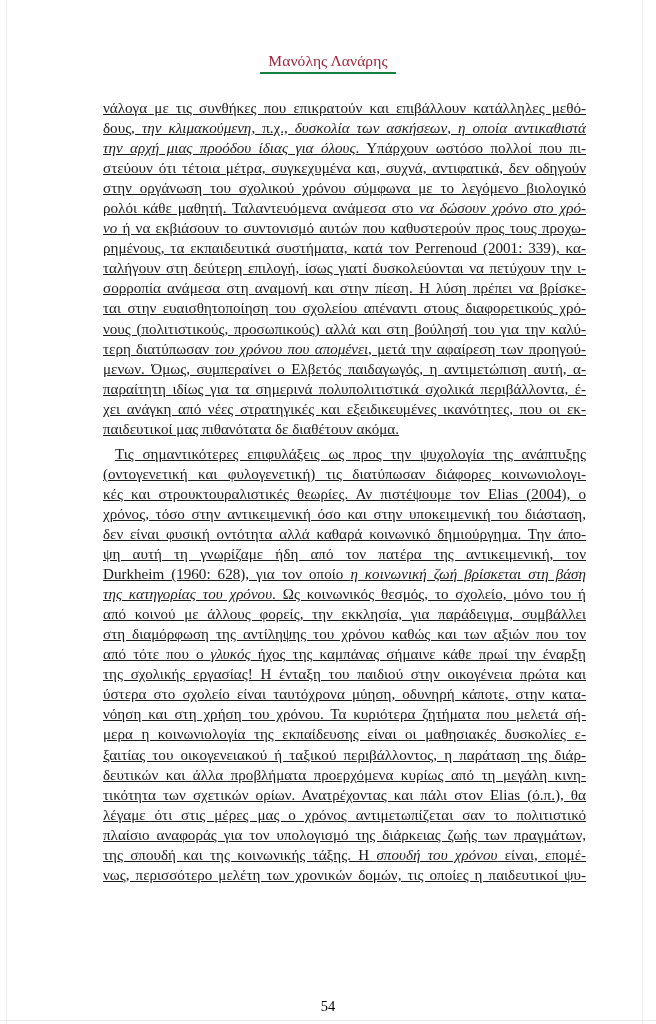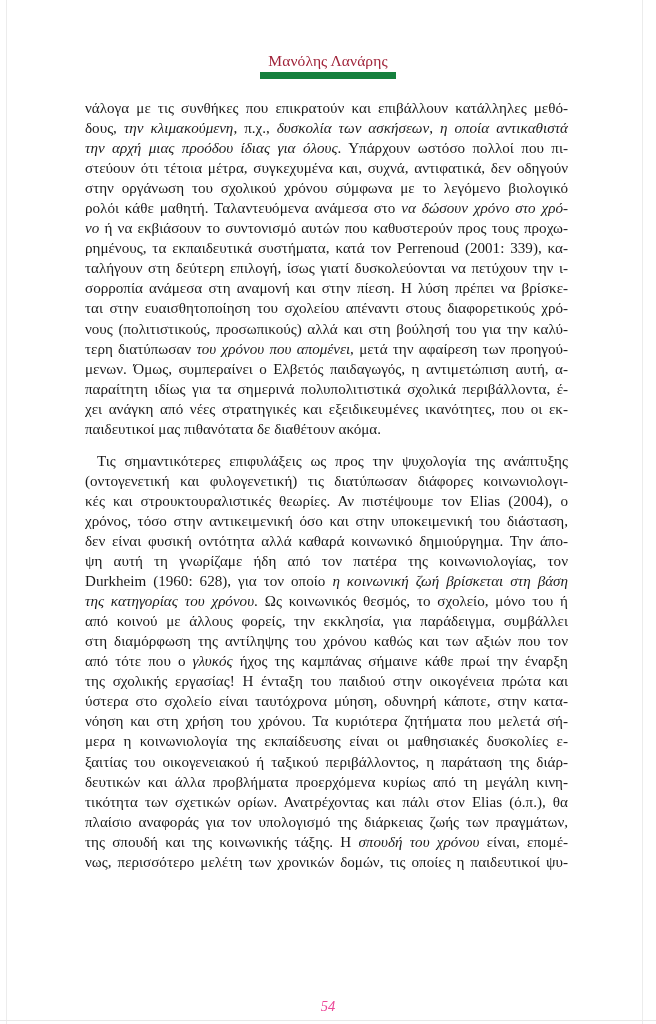--- a/index.html
+++ b/index.html
@@ -31,28 +31,29 @@
       top: 52px;
       left: 0;
       width: 656px;
       text-align: center;
     }
     .running-header span {
       display: inline-block;
       font-size: 15.5px;
       color: #a0243a;
       padding: 0 8px 2px 8px;
-      border-bottom: 7px solid #15803d;
+      border-bottom: 2px solid #15803d;
       letter-spacing: 0.1px;
     }
     .body-text {
       position: absolute;
       top: 98px;
-      left: 85px;
+      left: 103px;
       width: 483px;
+      text-decoration: underline;
     }
     .para {
       margin: 0;
       font-size: 15.1px;
       line-height: 20.05px;
       text-align: justify;
       text-align-last: left;
     }
     .line {
       display: block;
@@ -60,34 +61,33 @@
       text-align-last: justify;
       white-space: nowrap;
     }
     .line.last {
       text-align-last: left;
     }
     .para.indent .line.first {
       text-indent: 12px;
     }
     .para + .para {
-      margin-top: 12px;
+      margin-top: 5px;
     }
     em {
       font-style: italic;
     }
     .page-number {
       position: absolute;
       top: 998px;
       left: 0;
       width: 656px;
       text-align: center;
       font-size: 14.5px;
-      color: #ec4899;
-      font-style: italic;
+      color: #000000;
     }
     .bottom-edge {
       position: absolute;
       left: 0;
       top: 1020px;
       width: 656px;
       height: 1px;
       background: #e8e8e8;
     }
   </style>
@@ -120,33 +120,34 @@
       <span class="line"><span>παραίτητη ιδίως για τα σημερινά πολυπολιτιστικά σχολικά περιβάλλοντα, έ-</span></span>
       <span class="line"><span>χει ανάγκη από νέες στρατηγικές και εξειδικευμένες ικανότητες, που οι εκ-</span></span>
       <span class="line last"><span>παιδευτικοί μας πιθανότατα δε διαθέτουν ακόμα.</span></span>
     </p>
   <p class="para indent">
       <span class="line first"><span>Τις σημαντικότερες επιφυλάξεις ως προς την ψυχολογία της ανάπτυξης</span></span>
       <span class="line"><span>(οντογενετική και φυλογενετική) τις διατύπωσαν διάφορες κοινωνιολογι-</span></span>
       <span class="line"><span>κές και στρουκτουραλιστικές θεωρίες. Αν πιστέψουμε τον Elias (2004), ο</span></span>
       <span class="line"><span>χρόνος, τόσο στην αντικειμενική όσο και στην υποκειμενική του διάσταση,</span></span>
       <span class="line"><span>δεν είναι φυσική οντότητα αλλά καθαρά κοινωνικό δημιούργημα. Την άπο-</span></span>
-      <span class="line"><span>ψη αυτή τη γνωρίζαμε ήδη από τον πατέρα της κοινωνιολογίας, τον</span></span>
+      <span class="line"><span>ψη αυτή τη γνωρίζαμε ήδη από τον πατέρα της αντικειμενική, τον</span></span>
       <span class="line"><span>Durkheim (1960: 628), για τον οποίο </span><em>η κοινωνική ζωή βρίσκεται στη βάση</em></span>
       <span class="line"><em>της κατηγορίας του χρόνου</em><span>. Ως κοινωνικός θεσμός, το σχολείο, μόνο του ή</span></span>
       <span class="line"><span>από κοινού με άλλους φορείς, την εκκλησία, για παράδειγμα, συμβάλλει</span></span>
       <span class="line"><span>στη διαμόρφωση της αντίληψης του χρόνου καθώς και των αξιών που τον</span></span>
       <span class="line"><span>από τότε που ο </span><em>γλυκός</em><span> ήχος της καμπάνας σήμαινε κάθε πρωί την έναρξη</span></span>
       <span class="line"><span>της σχολικής εργασίας! Η ένταξη του παιδιού στην οικογένεια πρώτα και</span></span>
       <span class="line"><span>ύστερα στο σχολείο είναι ταυτόχρονα μύηση, οδυνηρή κάποτε, στην κατα-</span></span>
       <span class="line"><span>νόηση και στη χρήση του χρόνου. Τα κυριότερα ζητήματα που μελετά σή-</span></span>
       <span class="line"><span>μερα η κοινωνιολογία της εκπαίδευσης είναι οι μαθησιακές δυσκολίες ε-</span></span>
       <span class="line"><span>ξαιτίας του οικογενειακού ή ταξικού περιβάλλοντος, η παράταση της διάρ-</span></span>
       <span class="line"><span>δευτικών και άλλα προβλήματα προερχόμενα κυρίως από τη μεγάλη κινη-</span></span>
       <span class="line"><span>τικότητα των σχετικών ορίων. Ανατρέχοντας και πάλι στον Elias (ό.π.), θα</span></span>
+      <span class="line"><span>λέγαμε ότι στις μέρες μας ο χρόνος αντιμετωπίζεται σαν το πολιτιστικό</span></span>
       <span class="line"><span>πλαίσιο αναφοράς για τον υπολογισμό της διάρκειας ζωής των πραγμάτων,</span></span>
       <span class="line"><span>της σπουδή και της κοινωνικής τάξης. Η </span><em>σπουδή του χρόνου</em><span> είναι, επομέ-</span></span>
       <span class="line"><span>νως, περισσότερο μελέτη των χρονικών δομών, τις οποίες η παιδευτικοί ψυ-</span></span>
     </p>
 </main>
 
 <footer class="page-number">54</footer>
 <div class="bottom-edge"></div>
 
 </body></html>

